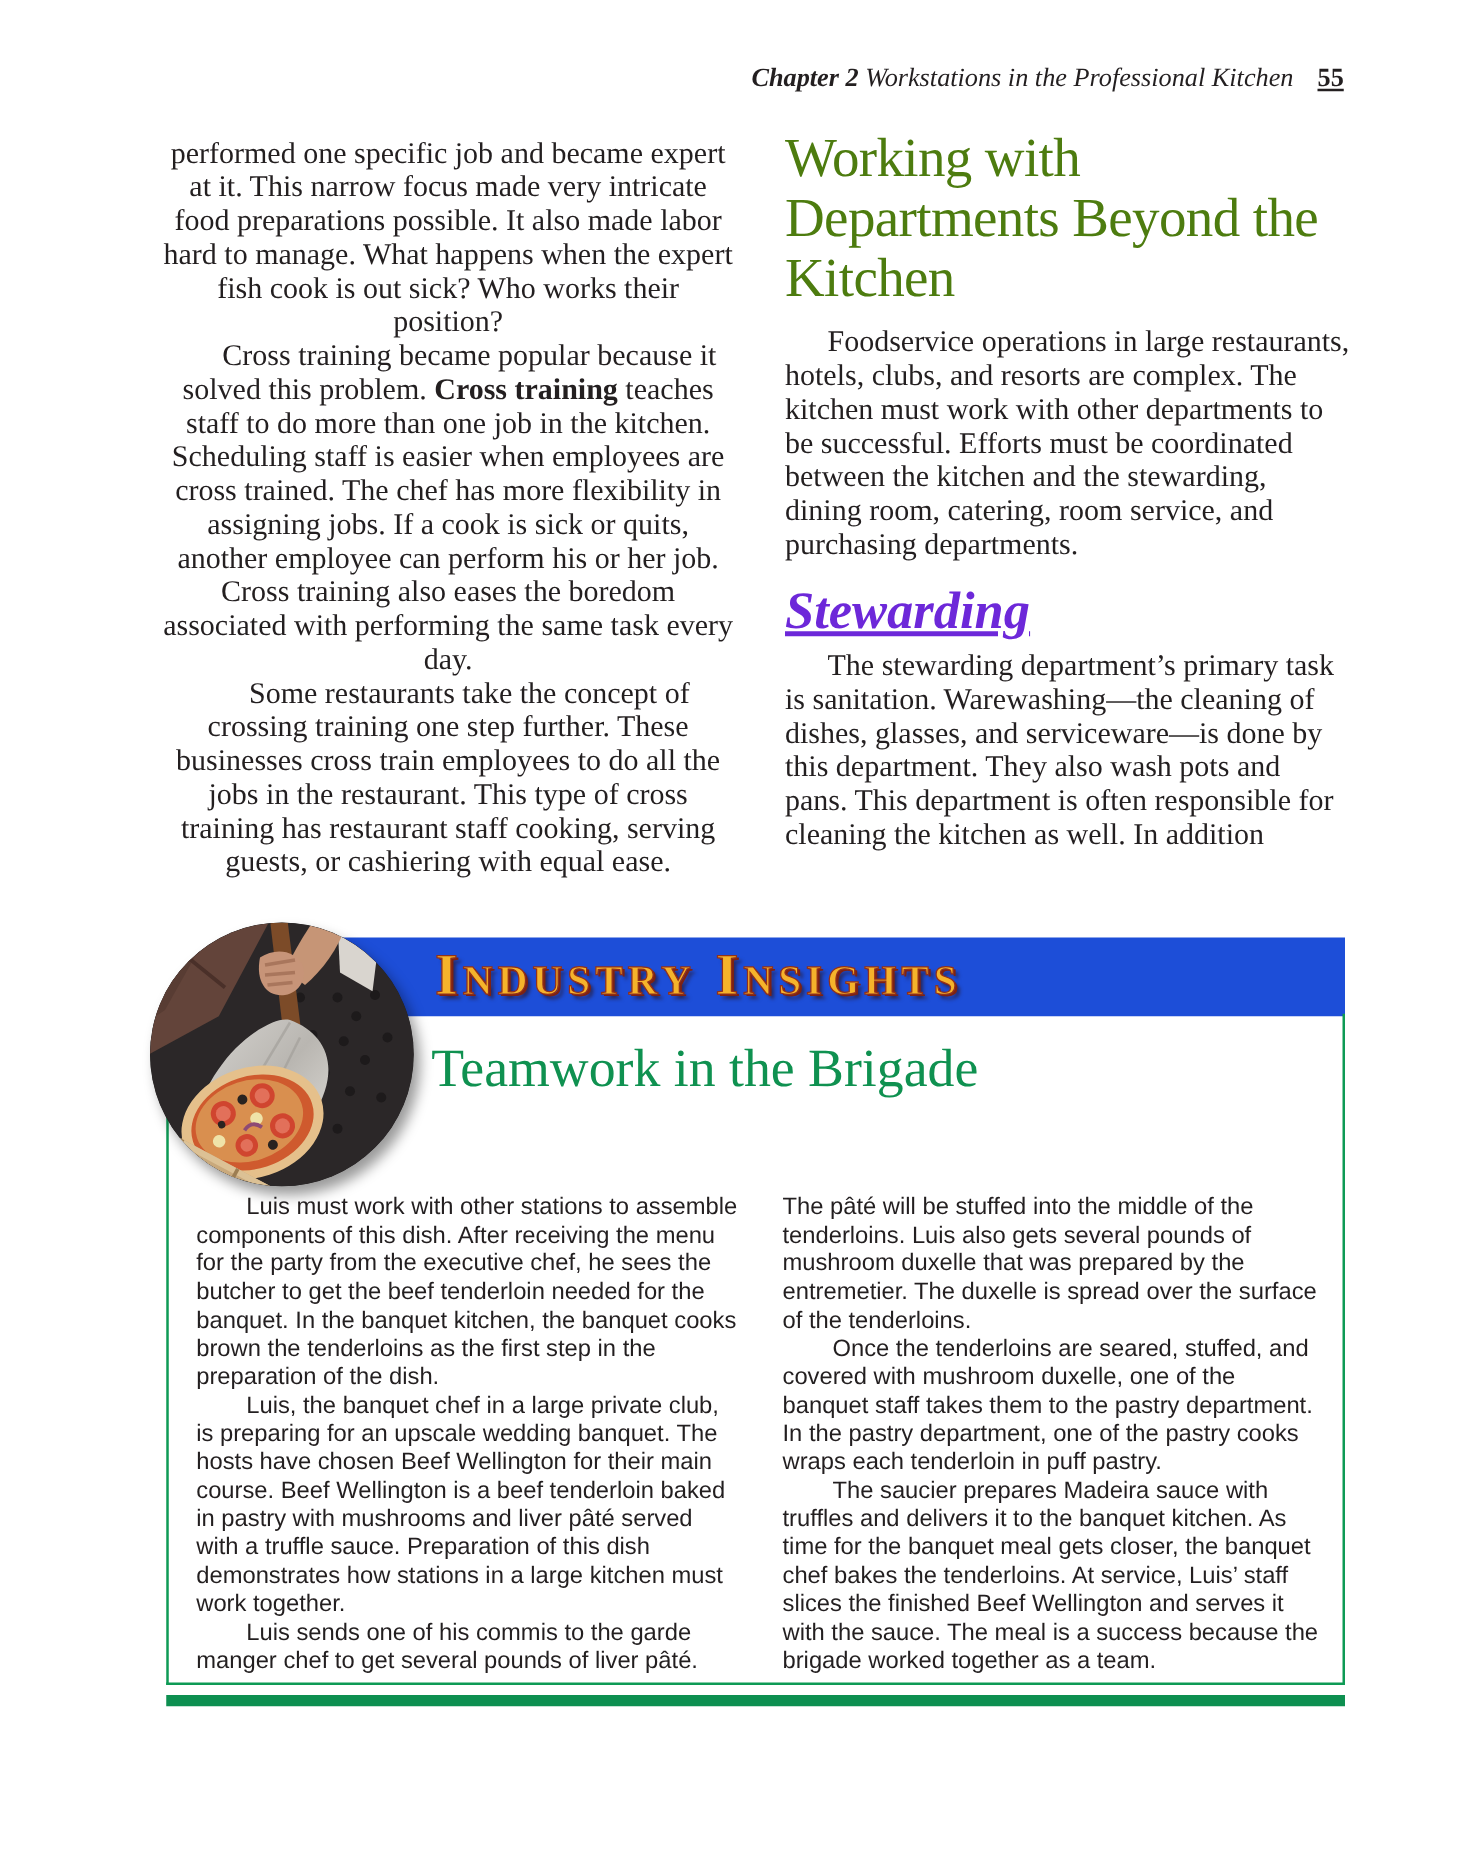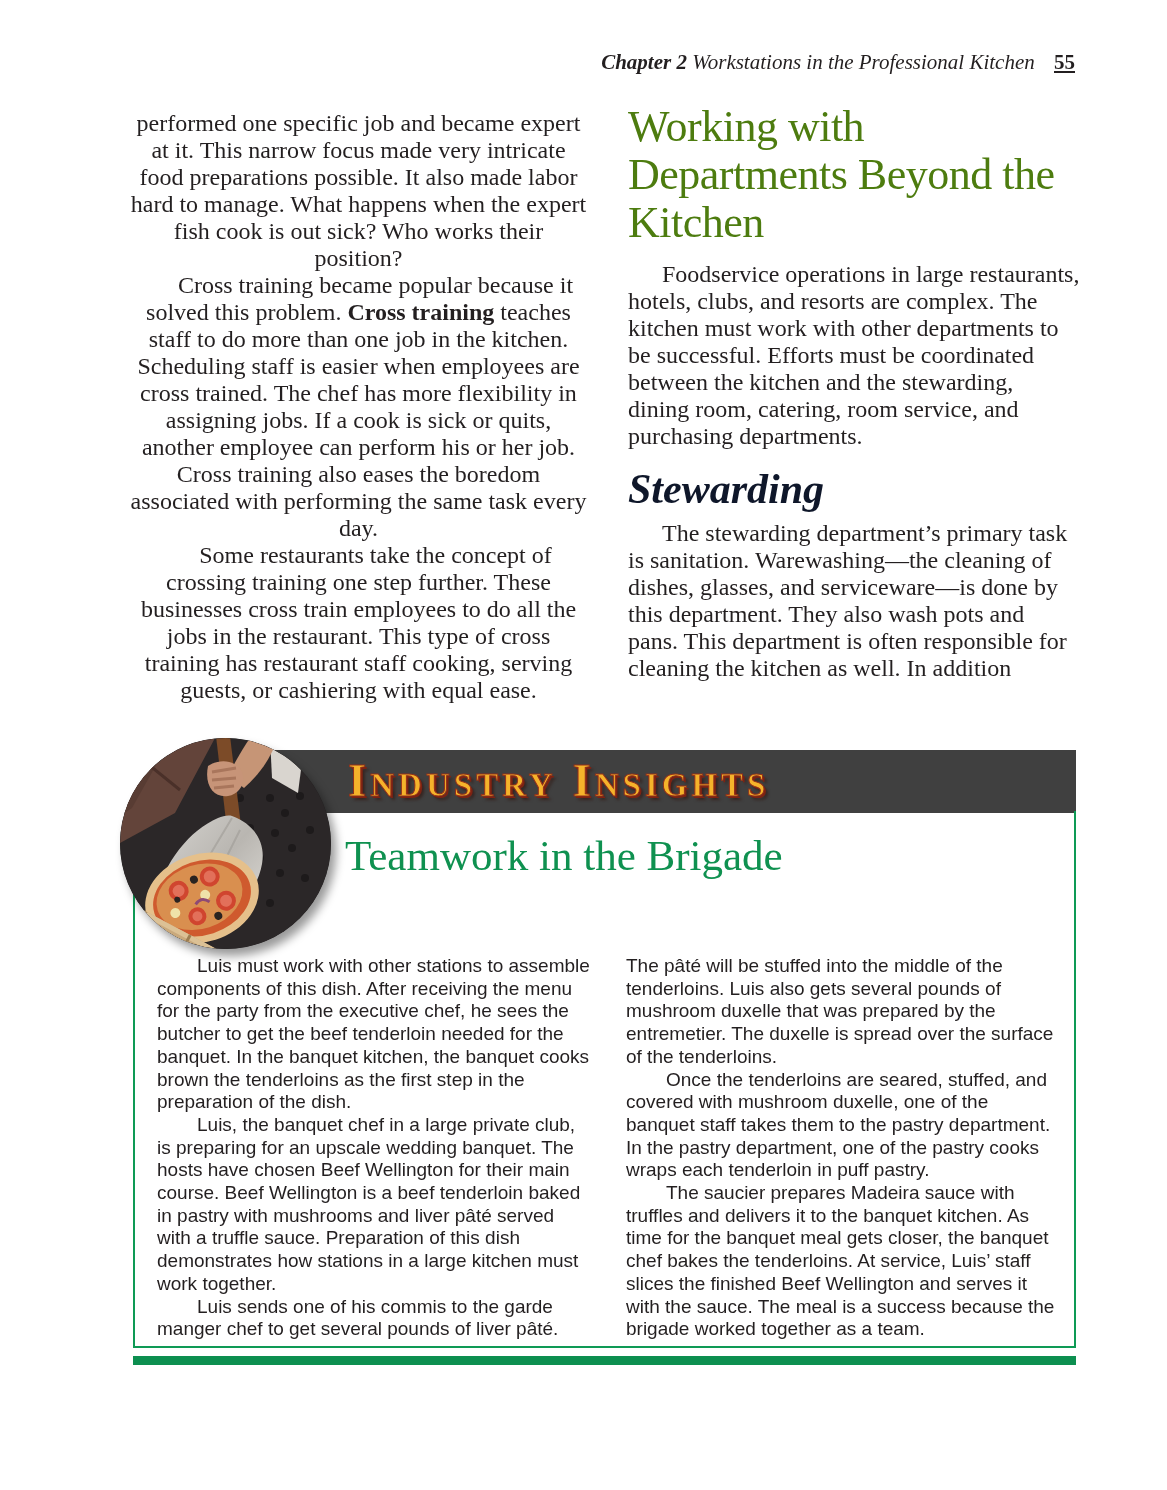--- a/index.html
+++ b/index.html
@@ -34,30 +34,31 @@
 
   .section-heading {
     margin:0 0 14px 0;
     font-size:44px; line-height:48px; font-weight:normal;
     color:#4d7c0f; letter-spacing:-0.5px;
   }
   .subsection-heading {
     margin:16px 0 8px 0;
     font-size:42px; line-height:46px;
     font-weight:bold; font-style:italic;
-    color:#0f172a;
+    color:#6d28d9;
+    text-decoration:underline;
   }
 
   
   .insights-box {
     position:absolute; left:133px; top:750px; width:943px; height:598px;
   }
   .insights-banner {
     position:absolute; left:97px; right:0; top:0; height:63px;
-    background:#404040;
+    background:#1d4ed8;
   }
   .insights-banner-title {
     position:absolute; left:118px; top:0; height:63px; line-height:60px;
     font-family:"Liberation Serif", serif;
     font-variant:small-caps; font-weight:bold;
     font-size:47px; letter-spacing:4px;
     color:#F5B32B;
     -webkit-text-stroke:1px #93301A;
     text-shadow:2px 2px 0 #7E2212, 4px 4px 3px rgba(45,12,6,0.55);
     white-space:nowrap;

